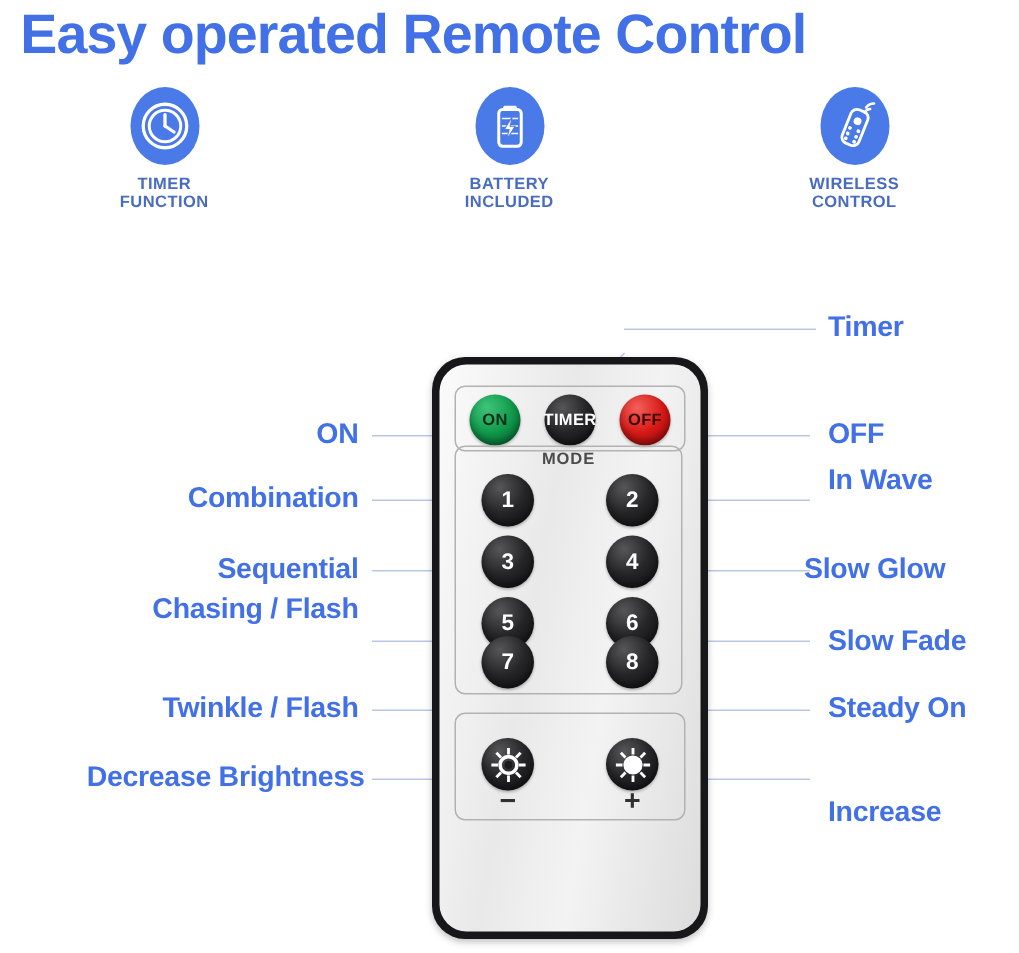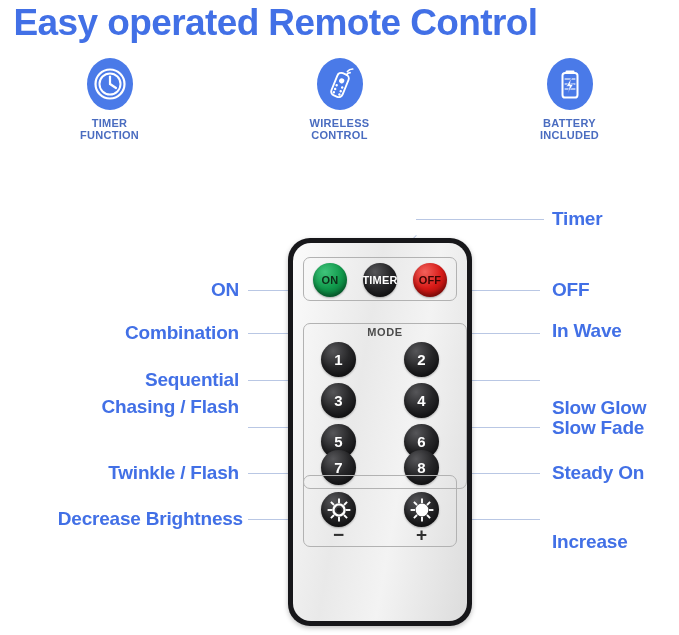--- a/index.html
+++ b/index.html
@@ -109,21 +109,21 @@
     background: linear-gradient(100deg,#fbfbfb 0%,#e9e9e9 38%,#f3f3f3 62%,#dcdcdc 100%);
   }
 
   .panel {
     position: absolute;
     border: 1px solid #b2b2b2;
     border-radius: 7px;
     box-sizing: border-box;
   }
   .panel-top   { left: 10px; top: 14px;  width: 154px; height: 44px; }
-  .panel-mode  { left: 10px; top: 80px;  width: 164px; height: 166px; }
+  .panel-mode  { left: 10px; top: 54px;  width: 152px; height: 166px; }
   .panel-dim   { left: 10px; top: 232px; width: 154px; height: 72px; }
 
   .panel-caption {
     position: absolute;
     width: 100%;
     text-align: center;
     top: 2px;
     font-size: 11px;
     font-weight: bold;
     color: #4b4b4b;
@@ -183,20 +183,39 @@
           <circle cx="17" cy="17" r="14.5" fill="none" stroke="#ffffff" stroke-width="2.2"></circle>
           <circle cx="17" cy="17" r="10.5" fill="none" stroke="#ffffff" stroke-width="2"></circle>
           <line x1="17" y1="17" x2="17" y2="9.5" stroke="#ffffff" stroke-width="2.2" stroke-linecap="round"></line>
           <line x1="17" y1="17" x2="23" y2="21" stroke="#ffffff" stroke-width="2.2" stroke-linecap="round"></line>
         </svg>
       </span>
     </div>
     <div class="feature-label">
       <div>TIMER</div>
       <div>FUNCTION</div>
+    </div>
+  </div>
+
+  <div class="feature">
+    <div class="feature-badge">
+      <span>
+        <svg width="34" height="34" viewBox="0 0 34 34">
+          <rect x="12.5" y="3.5" width="9" height="2.6" rx="1" fill="#ffffff"></rect>
+          <rect x="9.5" y="6" width="15" height="24.5" rx="2.6" fill="none" stroke="#ffffff" stroke-width="2"></rect>
+          <line x1="11.6" y1="12" x2="22.4" y2="12" stroke="#ffffff" stroke-width="1.1"></line>
+          <line x1="11.6" y1="17" x2="22.4" y2="17" stroke="#ffffff" stroke-width="1.1"></line>
+          <line x1="11.6" y1="22" x2="22.4" y2="22" stroke="#ffffff" stroke-width="1.1"></line>
+          <polygon points="18.6,10.6 13.2,19.4 16.4,19.4 14.8,26.2 20.4,17.2 17.1,17.2" fill="#ffffff" stroke="#4a7ae8" stroke-width="0.7"></polygon>
+        </svg>
+      </span>
+    </div>
+    <div class="feature-label">
+      <div>BATTERY</div>
+      <div>INCLUDED</div>
     </div>
   </div>
 
   <div class="feature">
     <div class="feature-badge">
       <span>
         <svg width="34" height="34" viewBox="0 0 34 34">
           <g transform="rotate(22 17 18)">
             <rect x="11" y="6" width="12" height="24" rx="4.2" fill="none" stroke="#ffffff" stroke-width="1.9"></rect>
             <circle cx="17" cy="13.5" r="2.6" fill="#ffffff"></circle>
@@ -211,39 +230,20 @@
           <path d="M24.4 4.6 a6.6 6.6 0 0 1 5.3 -2.6" fill="none" stroke="#ffffff" stroke-width="1.7" stroke-linecap="round"></path>
         </svg>
       </span>
     </div>
     <div class="feature-label">
       <div>WIRELESS</div>
       <div>CONTROL</div>
     </div>
   </div>
 
-  <div class="feature">
-    <div class="feature-badge">
-      <span>
-        <svg width="34" height="34" viewBox="0 0 34 34">
-          <rect x="12.5" y="3.5" width="9" height="2.6" rx="1" fill="#ffffff"></rect>
-          <rect x="9.5" y="6" width="15" height="24.5" rx="2.6" fill="none" stroke="#ffffff" stroke-width="2"></rect>
-          <line x1="11.6" y1="12" x2="22.4" y2="12" stroke="#ffffff" stroke-width="1.1"></line>
-          <line x1="11.6" y1="17" x2="22.4" y2="17" stroke="#ffffff" stroke-width="1.1"></line>
-          <line x1="11.6" y1="22" x2="22.4" y2="22" stroke="#ffffff" stroke-width="1.1"></line>
-          <polygon points="18.6,10.6 13.2,19.4 16.4,19.4 14.8,26.2 20.4,17.2 17.1,17.2" fill="#ffffff" stroke="#4a7ae8" stroke-width="0.7"></polygon>
-        </svg>
-      </span>
-    </div>
-    <div class="feature-label">
-      <div>BATTERY</div>
-      <div>INCLUDED</div>
-    </div>
-  </div>
-
 </div>
 
 <div class="leader-diag" style="left:368px; top:283px; width:68px; transform: rotate(-45deg);"></div>
 <div class="leader" style="left:416px; top:219px; width:128px;"></div>
 
 <div class="leader" style="left:430px; top:290px; width:110px;"></div>
 <div class="leader" style="left:430px; top:333px; width:110px;"></div>
 <div class="leader" style="left:430px; top:380px; width:110px;"></div>
 <div class="leader" style="left:430px; top:427px; width:110px;"></div>
 <div class="leader" style="left:430px; top:473px; width:110px;"></div>
@@ -258,22 +258,22 @@
 
 <div class="callout left" style="right:440px; top:279px;">ON</div>
 <div class="callout left" style="right:440px; top:322px;">Combination</div>
 <div class="callout left" style="right:440px; top:369px;">Sequential</div>
 <div class="callout left" style="right:440px; top:396px;">Chasing / Flash</div>
 <div class="callout left" style="right:440px; top:462px;">Twinkle / Flash</div>
 <div class="callout left" style="right:436px; top:508px;">Decrease Brightness</div>
 
 <div class="callout right" style="left:552px; top:208px;">Timer</div>
 <div class="callout right" style="left:552px; top:279px;">OFF</div>
-<div class="callout right" style="left:552px; top:320px;">In Wave</div>
-<div class="callout right" style="left:552px; top:369px;margin-top:28px;">Slow Glow</div>
+<div class="callout right" style="left:552px; top:310px;">In Wave</div>
+<div class="callout right" style="left:536px; top:369px;">Slow Glow</div>
 <div class="callout right" style="left:552px; top:417px;">Slow Fade</div>
 <div class="callout right" style="left:552px; top:462px;">Steady On</div>
 <div class="callout right" style="left:552px; top:531px;">Increase</div>
 
 <div class="remote-shell">
   <div class="remote-face">
 
     <div class="panel panel-top">
       <div class="btn btn-top btn-green" style="left:9px;">ON</div>
       <div class="btn btn-top btn-black" style="left:59px;">TIMER</div>

